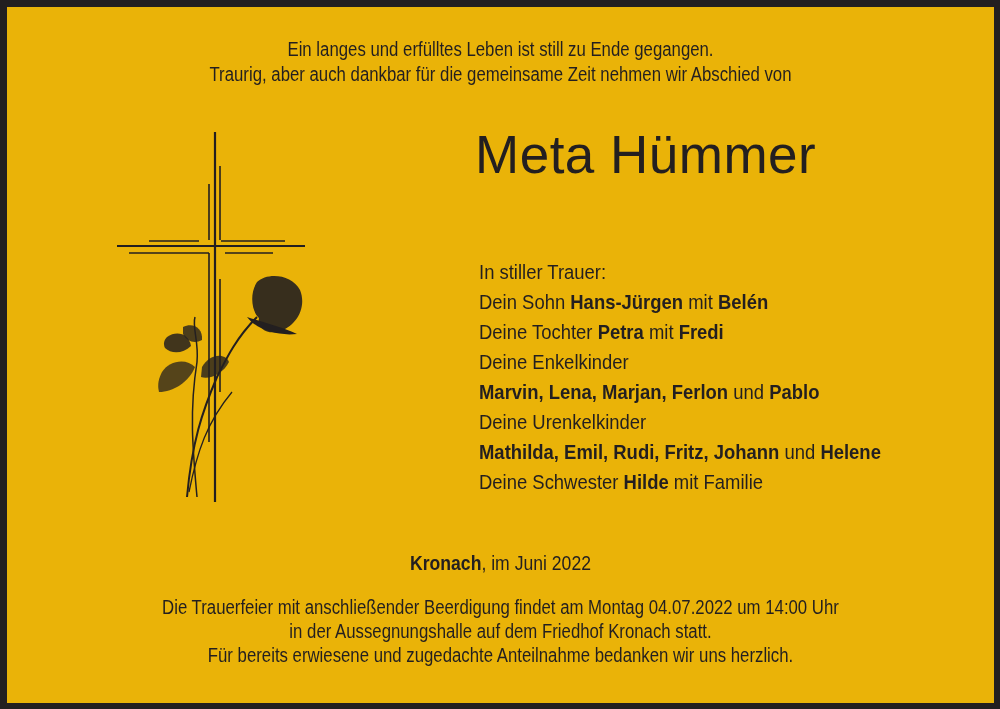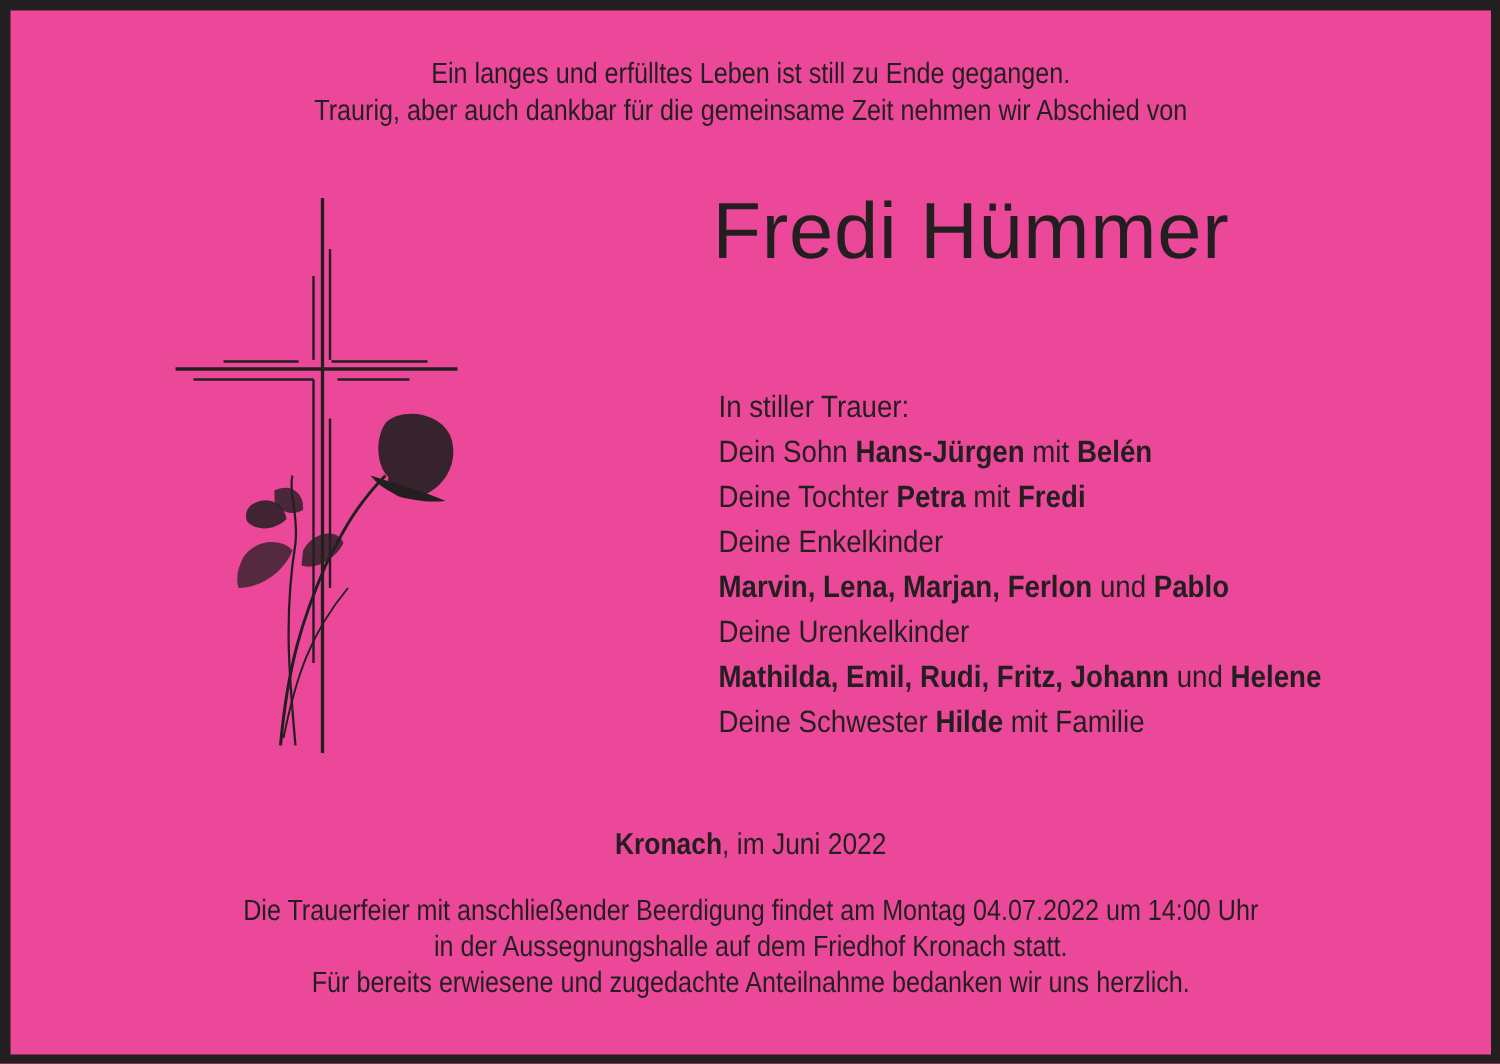--- a/index.html
+++ b/index.html
@@ -1,19 +1,19 @@
 <!DOCTYPE html>
 <html><head>
   <meta charset="utf-8">
   <style>
     html, body { margin: 0; padding: 0; }
     body { width: 1000px; height: 709px; overflow: hidden; background: #231f20; }
     .card {
       position: absolute; left: 7px; top: 7px; width: 987px; height: 696px;
-      background: #ec4899; color: #231f20;
+      background: #eab308; color: #231f20;
       font-family: "Liberation Sans", "DejaVu Sans", sans-serif;
     }
     .intro {
       position: absolute; left: 0; top: 30px; width: 987px; text-align: center;
       font-size: 19.5px; line-height: 25px; transform: scaleX(0.86); transform-origin: 50% 0;
     }
     .intro div { white-space: nowrap; }
     .cross { position: absolute; left: 100px; top: 115px; width: 200px; height: 380px; }
     .name {
       position: absolute; left: 468px; top: 113px; font-size: 53px; font-weight: 400;
@@ -73,21 +73,21 @@
       <path d="M150 160 C 160 150, 185 152, 193 168 C 200 185, 190 205, 170 210 C 158 212, 150 205, 152 196 C 145 190, 142 172, 150 160 Z" opacity="0.9"></path>
       <path d="M140 195 C 155 200, 175 205, 190 212 C 170 214, 150 208, 140 195 Z"></path>
 
       <path d="M60 215 C 70 208, 82 212, 84 224 C 76 232, 64 232, 58 226 C 56 222, 57 218, 60 215 Z" opacity="0.85"></path>
       <path d="M76 205 C 86 200, 96 206, 95 218 C 88 222, 80 220, 76 212 Z" opacity="0.8"></path>
       <path d="M55 250 C 62 238, 80 236, 88 245 C 82 260, 66 270, 52 270 C 50 262, 52 256, 55 250 Z" opacity="0.75"></path>
       <path d="M95 245 C 102 232, 118 230, 122 240 C 116 252, 102 258, 94 255 Z" opacity="0.8"></path>
     </g>
   </svg>
 
-  <div class="name">Fredi Hümmer</div>
+  <div class="name">Meta Hümmer</div>
 
 
   <div class="mourners">
     <div class="line">In stiller Trauer:</div>
     <div class="line"><span>Dein Sohn </span><b>Hans-Jürgen</b><span> mit </span><b>Belén</b></div>
     <div class="line"><span>Deine Tochter </span><b>Petra</b><span> mit </span><b>Fredi</b></div>
     <div class="line"><span>Deine Enkelkinder</span></div>
     <div class="line"><b>Marvin, Lena, Marjan, Ferlon</b><span> und </span><b>Pablo</b></div>
     <div class="line"><span>Deine Urenkelkinder</span></div>
     <div class="line"><b>Mathilda, Emil, Rudi, Fritz, Johann</b><span> und </span><b>Helene</b></div>

